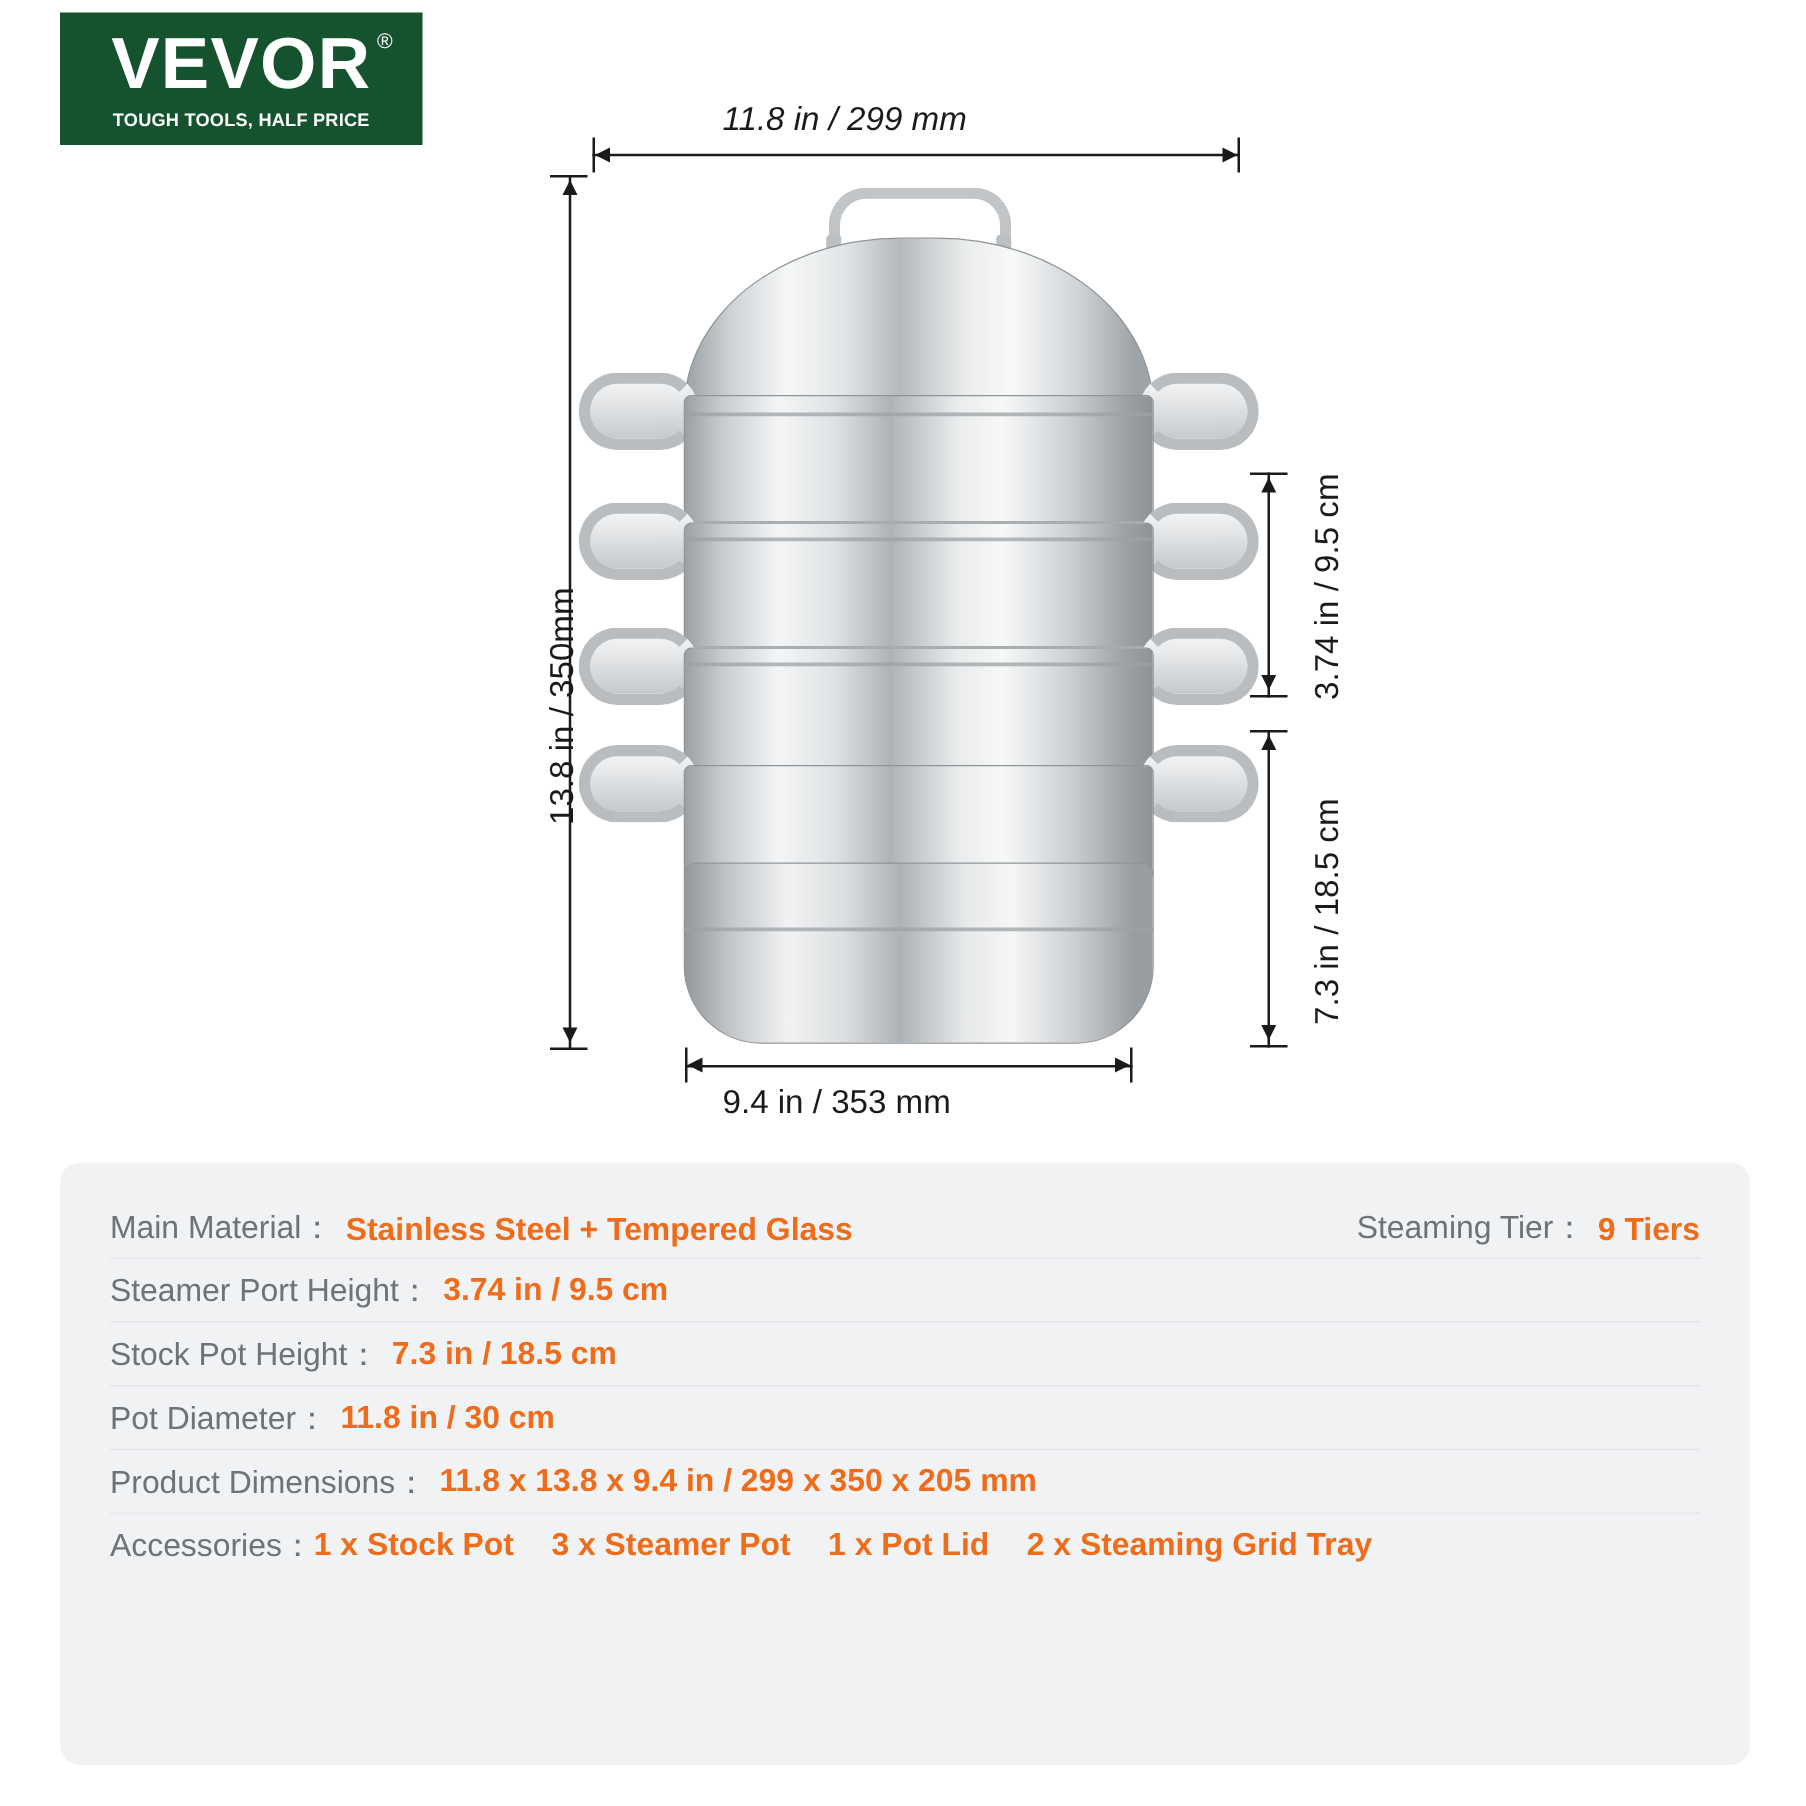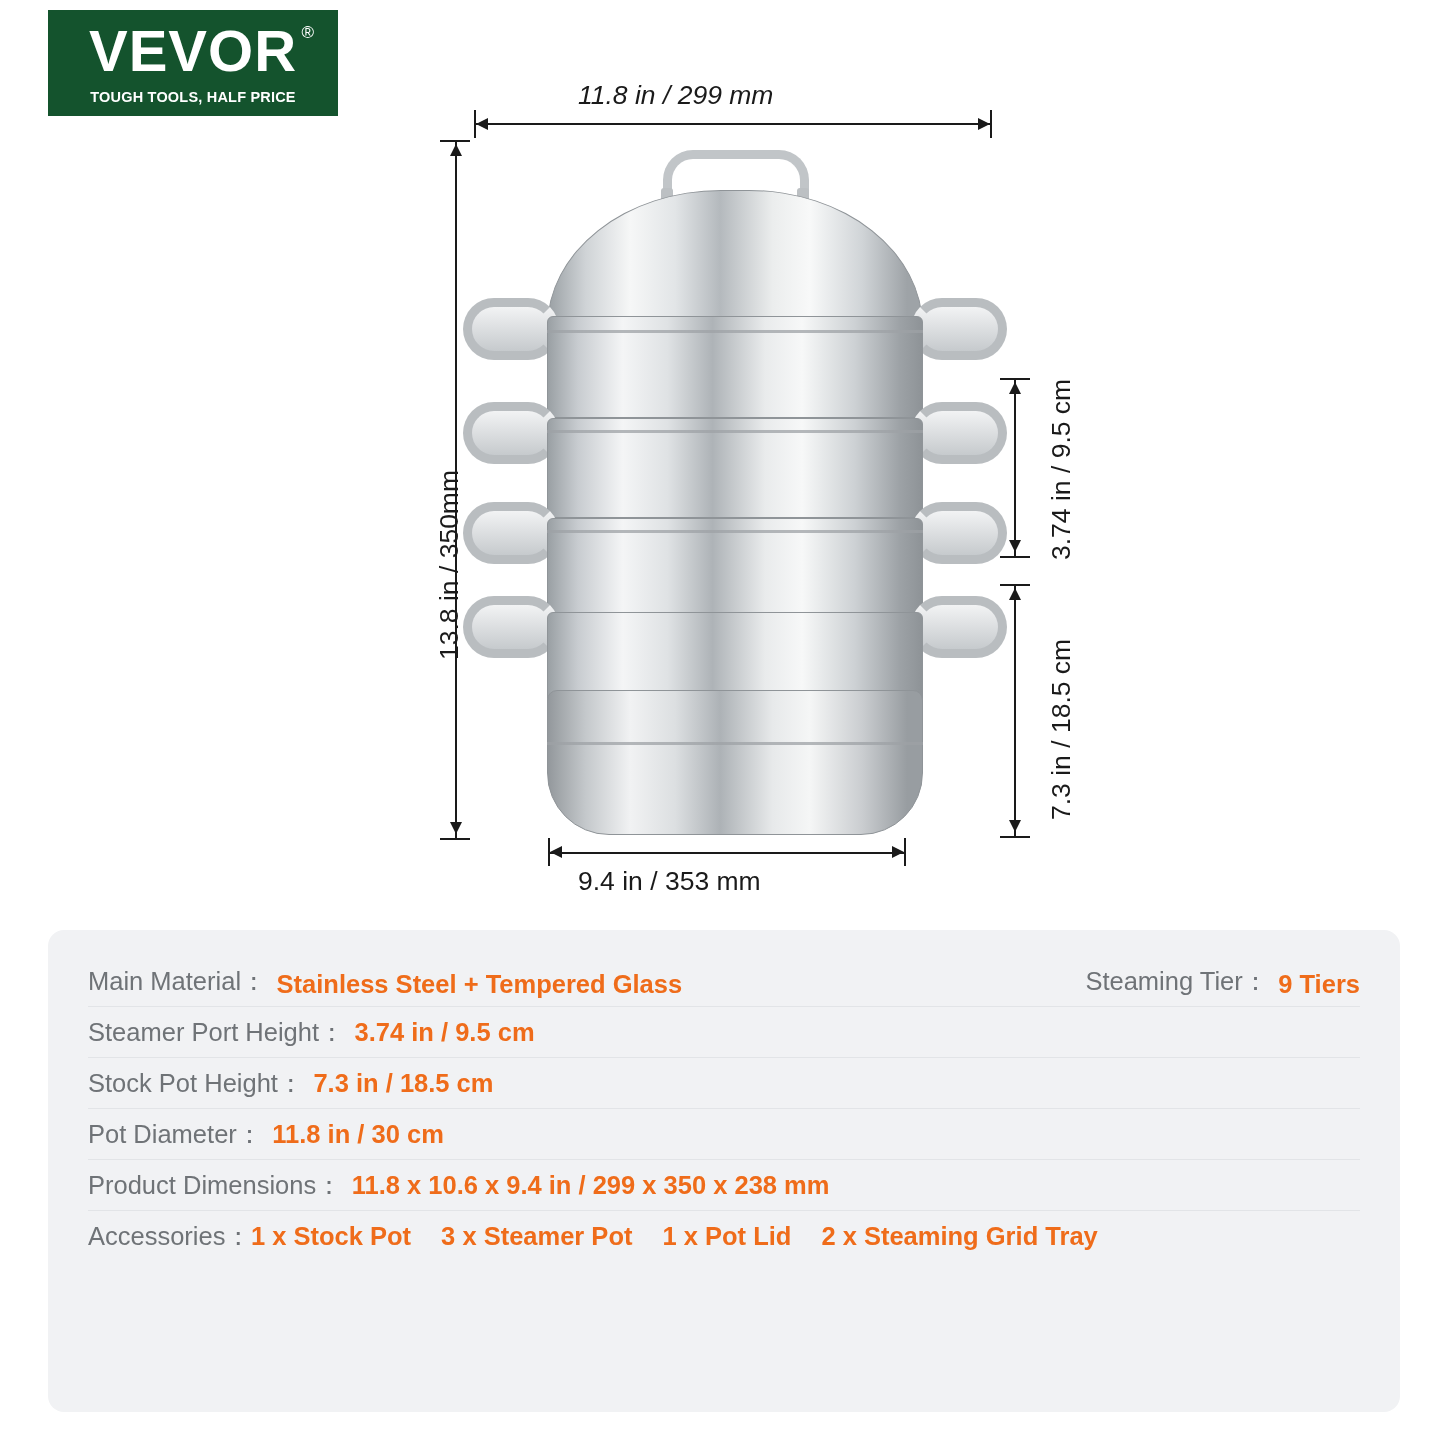--- a/index.html
+++ b/index.html
@@ -297,21 +297,21 @@
   </div>
 
 
   <div class="spec-row">
     <span class="spec-key">Pot Diameter：</span>
     <span class="spec-val">11.8 in / 30 cm</span>
   </div>
 
   <div class="spec-row">
     <span class="spec-key">Product Dimensions：</span>
-    <span class="spec-val">11.8 x 10.6 x 9.4 in / 299 x 350 x 238 mm</span>
+    <span class="spec-val">11.8 x 13.8 x 9.4 in / 299 x 350 x 205 mm</span>
   </div>
 
   <div class="spec-row">
     <span class="spec-key">Accessories：</span>
     <span class="acc-val">1 x Stock Pot</span>
     <span class="acc-gap"></span>
     <span class="acc-val">3 x Steamer Pot</span>
     <span class="acc-gap"></span>
     <span class="acc-val">1 x Pot Lid</span>
     <span class="acc-gap"></span>

